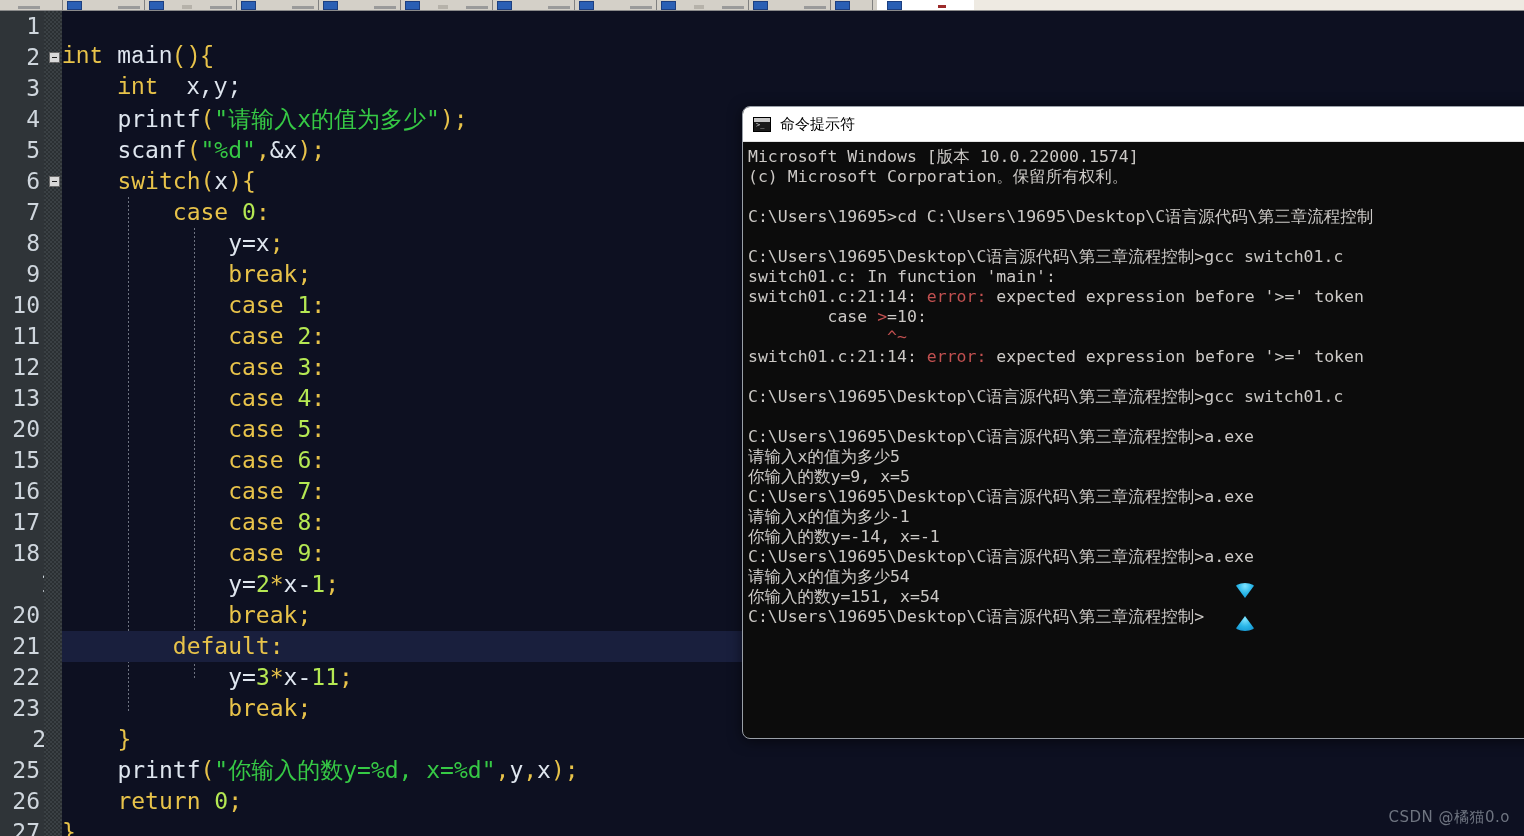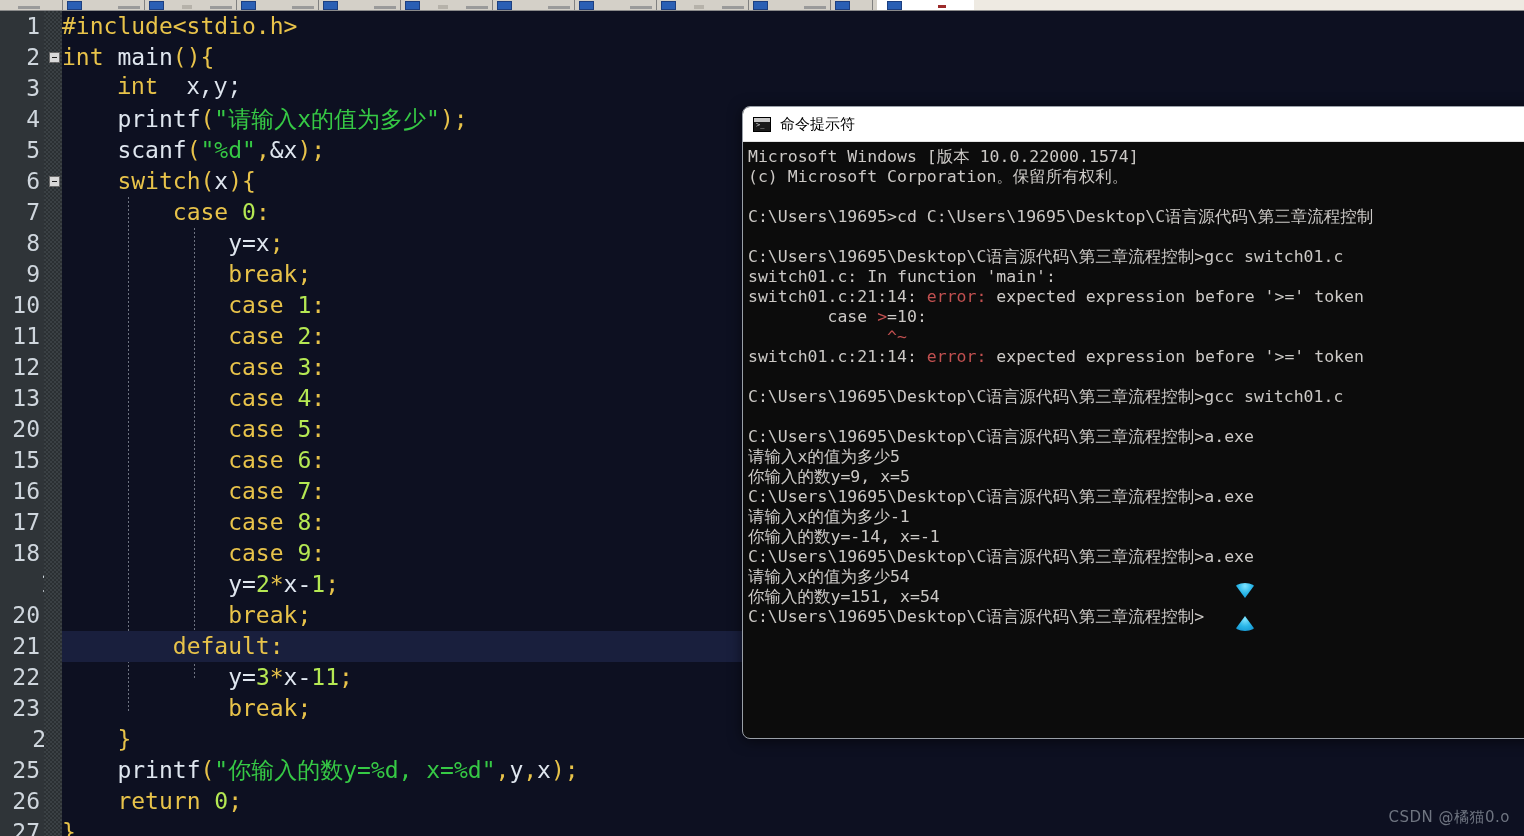--- a/index.html
+++ b/index.html
@@ -321,22 +321,21 @@
       <div class="lnum" style="position: absolute; top: 775px;">26</div>
       <div class="lnum" style="position: absolute; top: 806px;">27</div>
     </div>
   <div id="fold-strip">
       <div class="fold-box" style="top: 41px;"></div>
       <div class="fold-box" style="top: 165px;"></div>
     </div>
   <div id="code-area">
     <div class="iguide" style="left:66px;top:186px;bottom:125px;"></div>
     <div class="iguide" style="left:132px;top:217px;bottom:156px;"></div>
-  <div class="line" style="position: absolute; top: 0px; left: 0px; right: 0px;"><span class="t-pre">#include&lt;stdio.h&gt;</span></div>
-      <div class="line" style="position: absolute; top: 31px; left: 0px; right: 0px;"><span class="t-kw">int</span><span class="t-plain"> </span><span class="t-plain">main</span><span class="t-punc">(){</span></div>
+      <div class="line" style="position: absolute; top: 31px; left: 0px; right: 0px; font-family: Liberation Mono, monospace;"><span class="t-kw">int</span><span class="t-plain"> </span><span class="t-plain">main</span><span class="t-punc">(){</span></div>
       <div class="line" style="position: absolute; top: 62px; left: 0px; right: 0px; font-family: Liberation Mono, monospace;"><span class="t-plain">    </span><span class="t-kw">int</span><span class="t-plain">  x,y;</span></div>
       <div class="line" style="position: absolute; top: 93px; left: 0px; right: 0px;"><span class="t-plain">    </span><span class="t-plain">printf</span><span class="t-punc">(</span><span class="t-str">"请输入x的值为多少"</span><span class="t-punc">)</span><span class="t-punc">;</span></div>
       <div class="line" style="position: absolute; top: 124px; left: 0px; right: 0px;"><span class="t-plain">    </span><span class="t-plain">scanf</span><span class="t-punc">(</span><span class="t-str">"%d"</span><span class="t-punc">,</span><span class="t-plain">&amp;x</span><span class="t-punc">)</span><span class="t-punc">;</span></div>
       <div class="line" style="position: absolute; top: 155px; left: 0px; right: 0px;"><span class="t-plain">    </span><span class="t-kw">switch</span><span class="t-punc">(</span><span class="t-plain">x</span><span class="t-punc">){</span></div>
       <div class="line" style="position: absolute; top: 186px; left: 0px; right: 0px;"><span class="t-plain">        </span><span class="t-kw">case</span><span class="t-plain"> </span><span class="t-num">0</span><span class="t-punc">:</span></div>
       <div class="line" style="position: absolute; top: 217px; left: 0px; right: 0px;"><span class="t-plain">            </span><span class="t-plain">y=x</span><span class="t-punc">;</span></div>
       <div class="line" style="position: absolute; top: 248px; left: 0px; right: 0px;"><span class="t-plain">            </span><span class="t-kw">break</span><span class="t-punc">;</span></div>
       <div class="line" style="position: absolute; top: 279px; left: 0px; right: 0px;"><span class="t-plain">            </span><span class="t-kw">case</span><span class="t-plain"> </span><span class="t-num">1</span><span class="t-punc">:</span></div>
       <div class="line" style="position: absolute; top: 310px; left: 0px; right: 0px;"><span class="t-plain">            </span><span class="t-kw">case</span><span class="t-plain"> </span><span class="t-num">2</span><span class="t-punc">:</span></div>
       <div class="line" style="position: absolute; top: 341px; left: 0px; right: 0px;"><span class="t-plain">            </span><span class="t-kw">case</span><span class="t-plain"> </span><span class="t-num">3</span><span class="t-punc">:</span></div>

